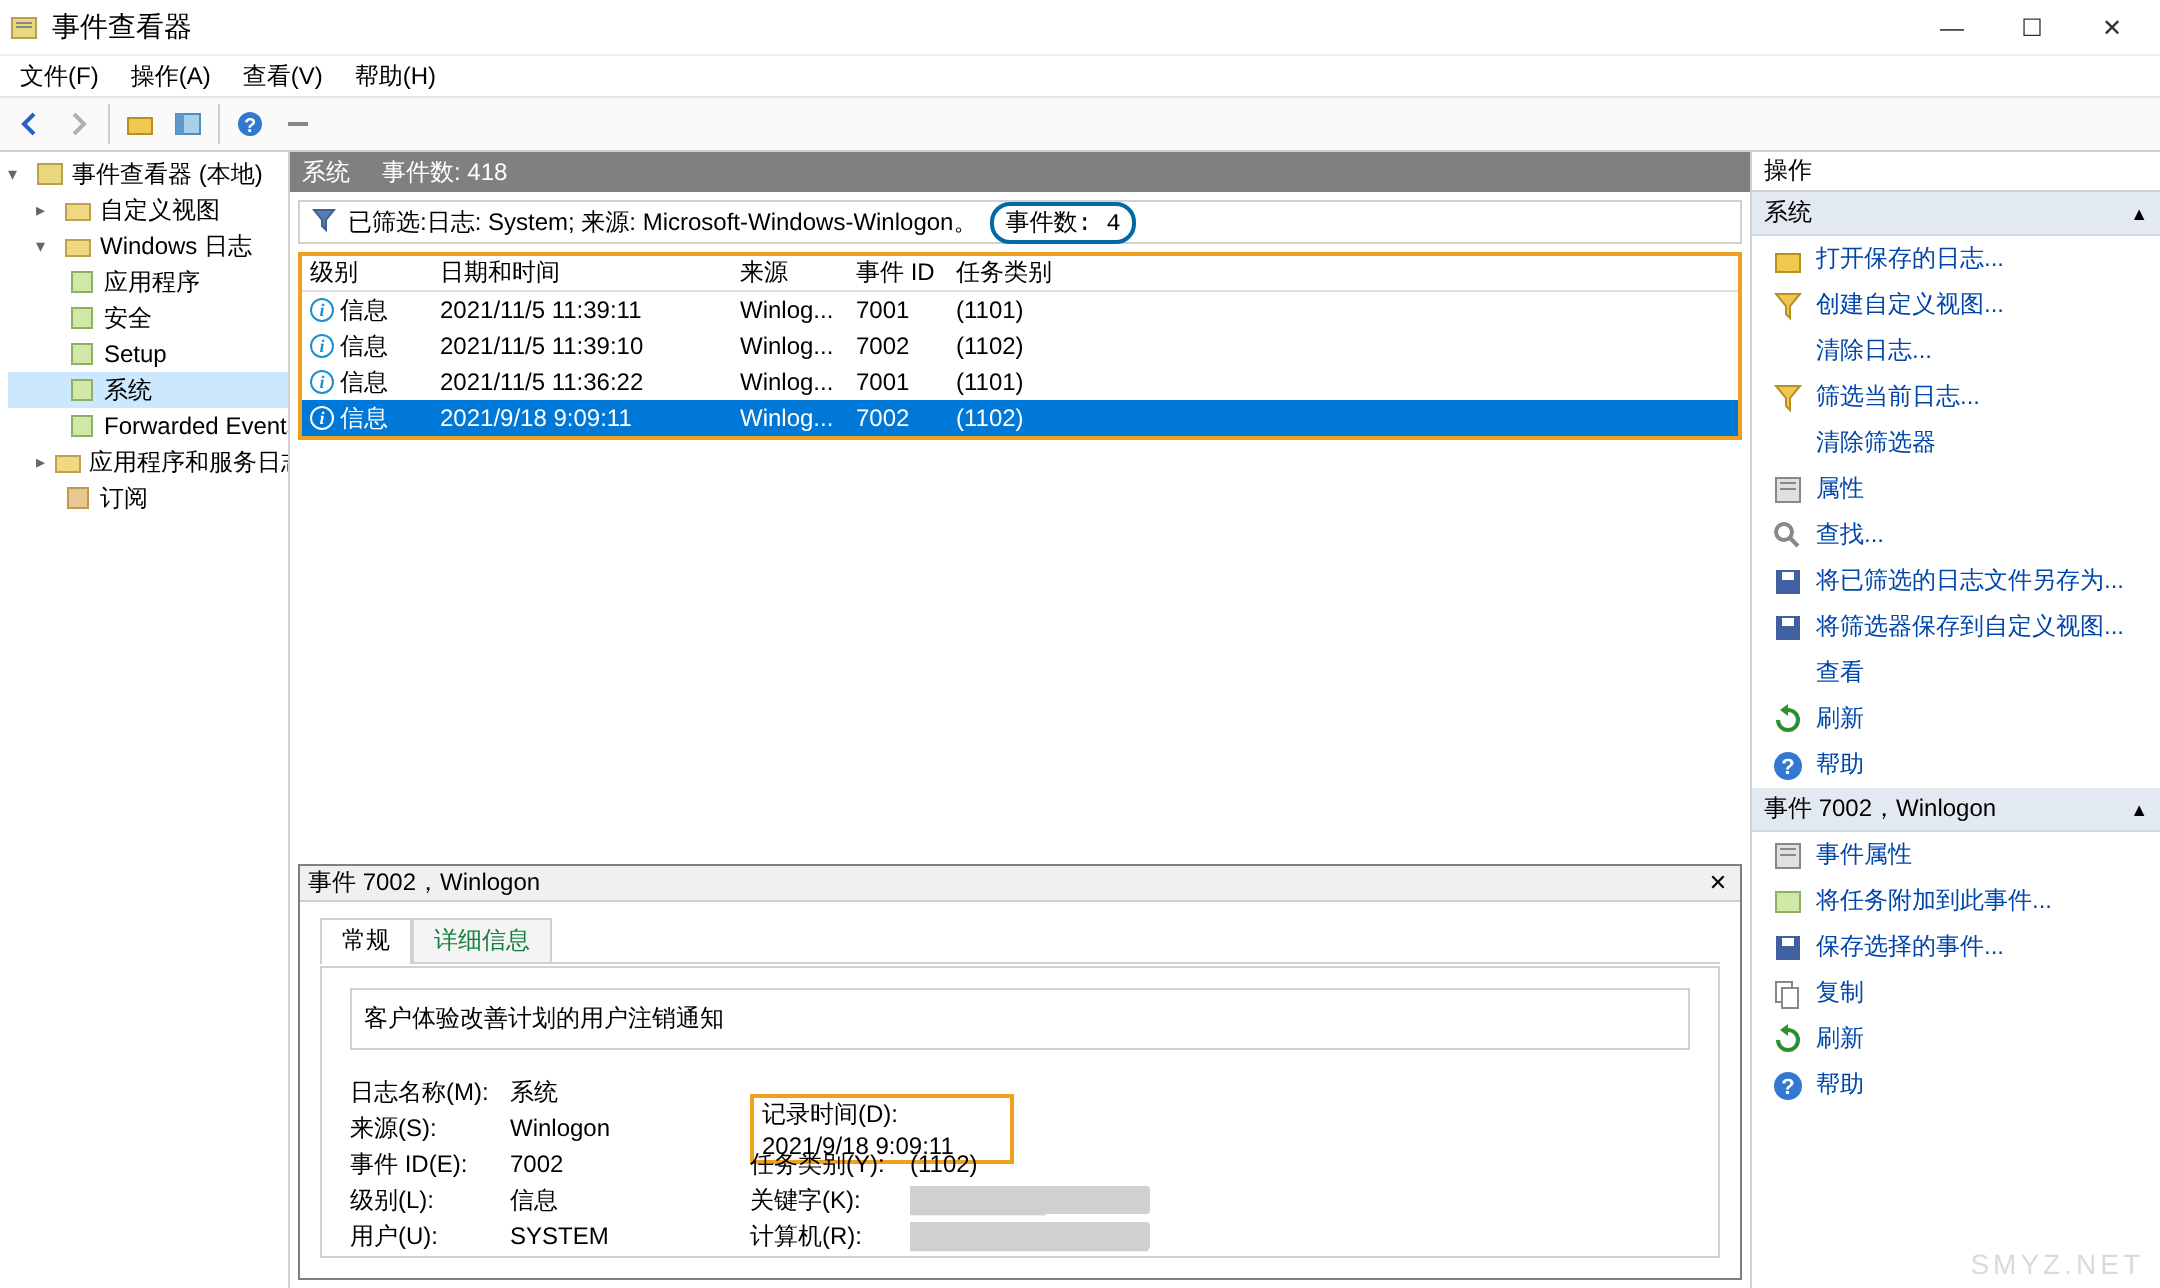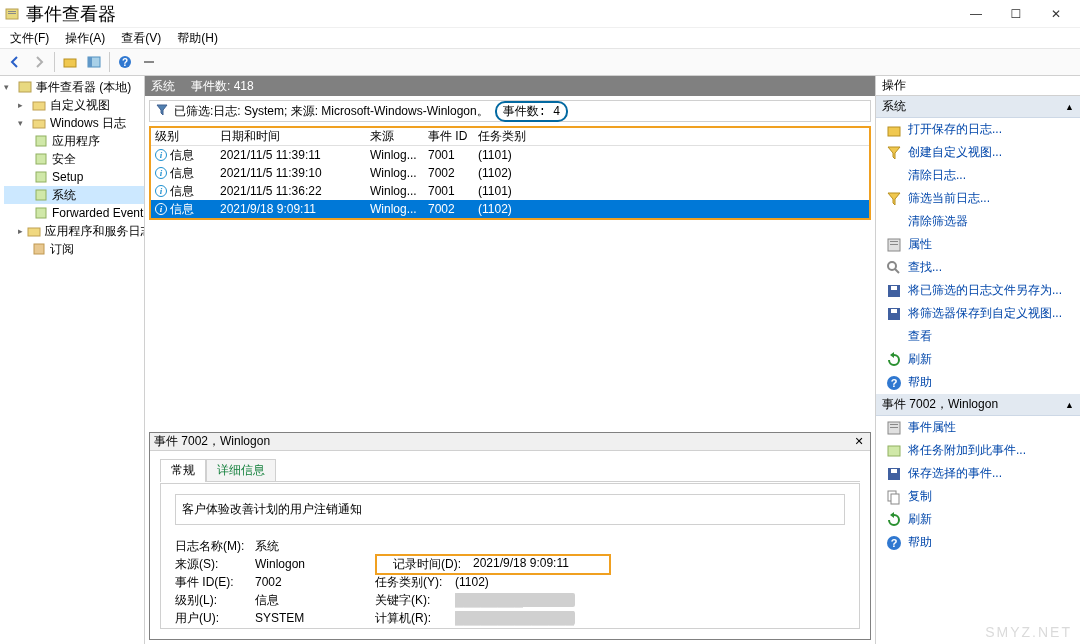--- a/index.html
+++ b/index.html
@@ -1,19 +1,19 @@
 <!DOCTYPE html>
 <html><head>
 <meta charset="utf-8">
 <style>
 * { box-sizing: border-box; margin: 0; padding: 0; font-family: "Microsoft YaHei", "Segoe UI", sans-serif; }
 body { width: 1080px; height: 644px; background: #fff; font-size: 12px; overflow: hidden; color: #000; }
 .titlebar { height: 28px; display: flex; align-items: center; padding: 0 4px; background: #fff; border-bottom: 1px solid #f0f0f0; }
 .titlebar .icon { width: 16px; height: 16px; margin-right: 6px; }
-.titlebar .title { flex: 1; font-size: 18px; }
+.titlebar .title { flex: 1; font-size: 14px; }
 .titlebar .winbtn { width: 40px; height: 28px; display: flex; align-items: center; justify-content: center; color: #333; }
 .menubar { height: 20px; display: flex; align-items: center; padding: 0 4px; gap: 4px; font-size: 12px; }
 .menubar span { padding: 1px 6px; }
 .toolbar { height: 28px; display: flex; align-items: center; padding: 0 4px; gap: 2px; border-top: 1px solid #e5e5e5; border-bottom: 1px solid #d0d0d0; background: #fafafa; }
 .toolbar .tbtn { width: 22px; height: 22px; display: flex; align-items: center; justify-content: center; border: 1px solid transparent; }
 .toolbar .sep { width: 1px; height: 20px; background: #ccc; margin: 0 2px; }
 .main { display: flex; height: 568px; }
 .tree { width: 145px; border-right: 1px solid #d0d0d0; padding: 2px 0 2px 4px; overflow: hidden; background: #fff; }
 .tree-row { display: flex; align-items: center; height: 18px; gap: 4px; white-space: nowrap; }
 .tree-row.sel { background: #cce8ff; }
@@ -44,21 +44,21 @@
 .tab { padding: 2px 10px; border: 1px solid #d0d0d0; border-bottom: none; background: #fff; position: relative; z-index: 2; }
 .tab.inactive { background: #f4f4f4; border-bottom: 1px solid #d0d0d0; color: #15803d; }
 .tabline { height: 1px; background: #d0d0d0; margin: 0 10px; position: relative; top: -1px; }
 .detail-body { padding: 10px 14px; border: 1px solid #d0d0d0; margin: 0 10px 10px 10px; flex: 1; overflow: hidden; }
 .desc-box { border: 1px solid #d0d0d0; padding: 6px; margin-bottom: 12px; }
 .kvrow { display: flex; height: 18px; align-items: center; }
 .kvrow .k { width: 80px; }
 .kvrow .v { width: 120px; }
 .kvrow .k2 { width: 80px; }
 .kvrow .v2 { min-width: 120px; }
-.hl2 { border: 2px solid #f0a020; padding: 0 16px; display: inline-flex; }
+.hl2 { border: 2px solid #f0a020; padding: 0 4px; display: inline-flex; flex-direction: column; }
 .blur { background: #d0d0d0; color: #d0d0d0; border-radius: 2px; }
 .actions { width: 205px; border-left: 1px solid #d0d0d0; display: flex; flex-direction: column; background: #fff; }
 .actions-title { height: 20px; background: #fff; border-bottom: 1px solid #d0d0d0; padding: 0 6px; display: flex; align-items: center; font-weight: 400; }
 .actions-head { background: #e2e9f1; padding: 2px 6px; border-bottom: 1px solid #cdd8e6; display:flex; justify-content:space-between; align-items:center; }
 .action-item { display: flex; align-items: center; gap: 6px; padding: 3px 10px; color: #0046aa; }
 .action-icon { width: 16px; height: 16px; display: flex; align-items: center; justify-content: center; font-size: 11px; }
 .watermark { position: absolute; right: 8px; bottom: 4px; color: rgba(150,150,150,0.35); font-size: 14px; letter-spacing: 2px; pointer-events:none; }
 </style>
 </head>
 <body>

